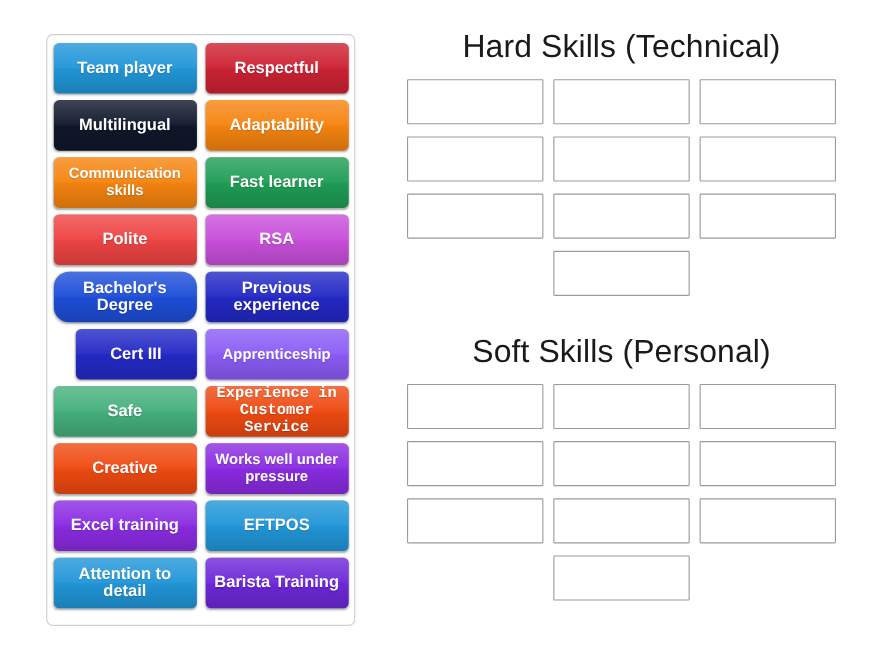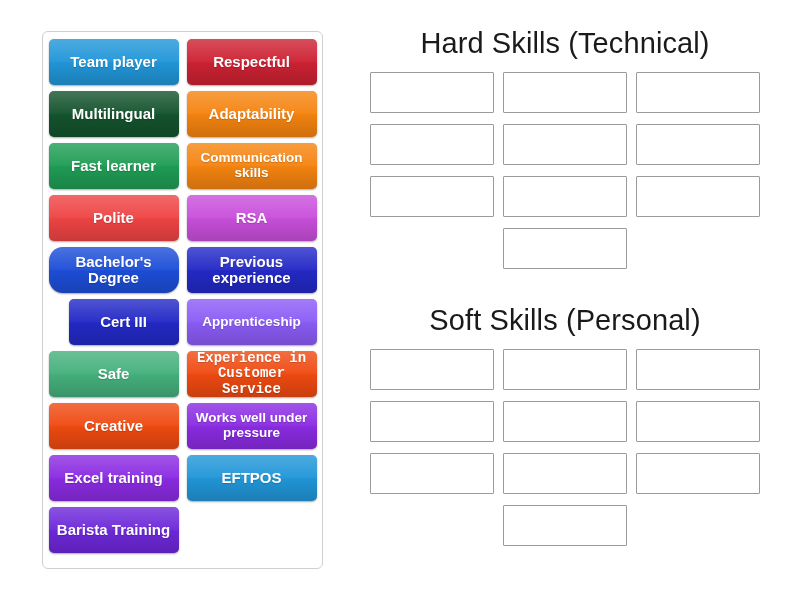--- a/index.html
+++ b/index.html
@@ -126,32 +126,32 @@
 <div id="stage">
 
   <div class="tile-bank">
     <div class="tile-grid" id="tile-grid">
         <div class="tile" style="background: rgb(33, 150, 216);">
           <span class="tile-label">Team player</span>
         </div>
         <div class="tile" style="background: rgb(205, 34, 51);">
           <span class="tile-label">Respectful</span>
         </div>
-        <div class="tile" style="background: #14532d;">
+        <div class="tile" style="background: #0f172a;">
           <span class="tile-label">Multilingual</span>
         </div>
         <div class="tile" style="background: rgb(245, 132, 16);">
           <span class="tile-label">Adaptability</span>
         </div>
+        <div class="tile mid" style="background: rgb(245, 132, 16);">
+          <span class="tile-label">Communication skills</span>
+        </div>
         <div class="tile" style="background: rgb(31, 157, 85);">
           <span class="tile-label">Fast learner</span>
         </div>
-        <div class="tile mid" style="background: rgb(245, 132, 16);">
-          <span class="tile-label">Communication skills</span>
-        </div>
         <div class="tile" style="background: #ef4444;">
           <span class="tile-label">Polite</span>
         </div>
         <div class="tile" style="background: rgb(201, 79, 219);">
           <span class="tile-label">RSA</span>
         </div>
         <div class="tile" style="background: #1d4ed8; border-radius: 14px;">
           <span class="tile-label">Bachelor's Degree</span>
         </div>
         <div class="tile" style="background: rgb(35, 41, 198);">
@@ -173,20 +173,23 @@
           <span class="tile-label">Creative</span>
         </div>
         <div class="tile mid" style="background: rgb(138, 43, 226);">
           <span class="tile-label">Works well under pressure</span>
         </div>
         <div class="tile" style="background: rgb(138, 43, 226);">
           <span class="tile-label">Excel training</span>
         </div>
         <div class="tile" style="background: rgb(33, 150, 216);">
           <span class="tile-label">EFTPOS</span>
+        </div>
+        <div class="tile" style="background: rgb(33, 150, 216);">
+          <span class="tile-label">Attention to detail</span>
         </div>
         <div class="tile" style="background: #6d28d9;">
           <span class="tile-label">Barista Training</span>
         </div>
       </div>
   </div>
 
   <div class="zone" id="zone-hard">
     <h2 class="zone-title">Hard Skills (Technical)</h2>
     <div class="slot-grid" id="slots-hard">

